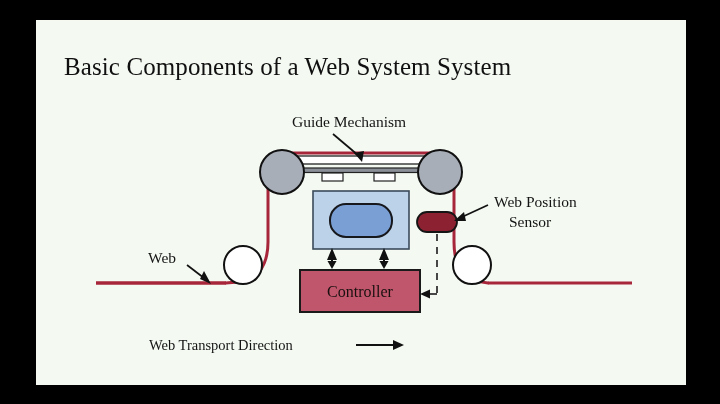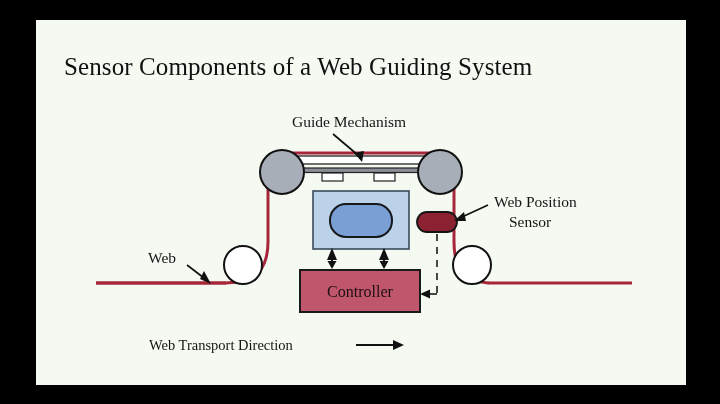--- a/index.html
+++ b/index.html
@@ -64,21 +64,21 @@
     fill: #1a1010;
     font-size: 16px;
   }
 </style>
 </head>
 <body>
 
 <div id="viewport">
   <div id="slide">
 
-    <div id="slide-title">Sensor Components of a Web Guiding System</div>
+    <div id="slide-title">Basic Components of a Web System System</div>
 
     <svg id="diagram-svg" viewBox="0 0 650 365">
 
       <g>
 
         <path d="M 60 263 L 190 263" fill="none" stroke="#A8263A" stroke-width="3.4" stroke-linecap="butt"></path>
 
         <path d="M 190 263 Q 214 262 223 252 Q 232 241 232 222 L 232 155 Q 232 140 247 133" fill="none" stroke="#A8263A" stroke-width="3" stroke-linecap="round"></path>
 
         <path d="M 247 133 L 403 133" fill="none" stroke="#A8263A" stroke-width="3" stroke-linecap="round"></path>

